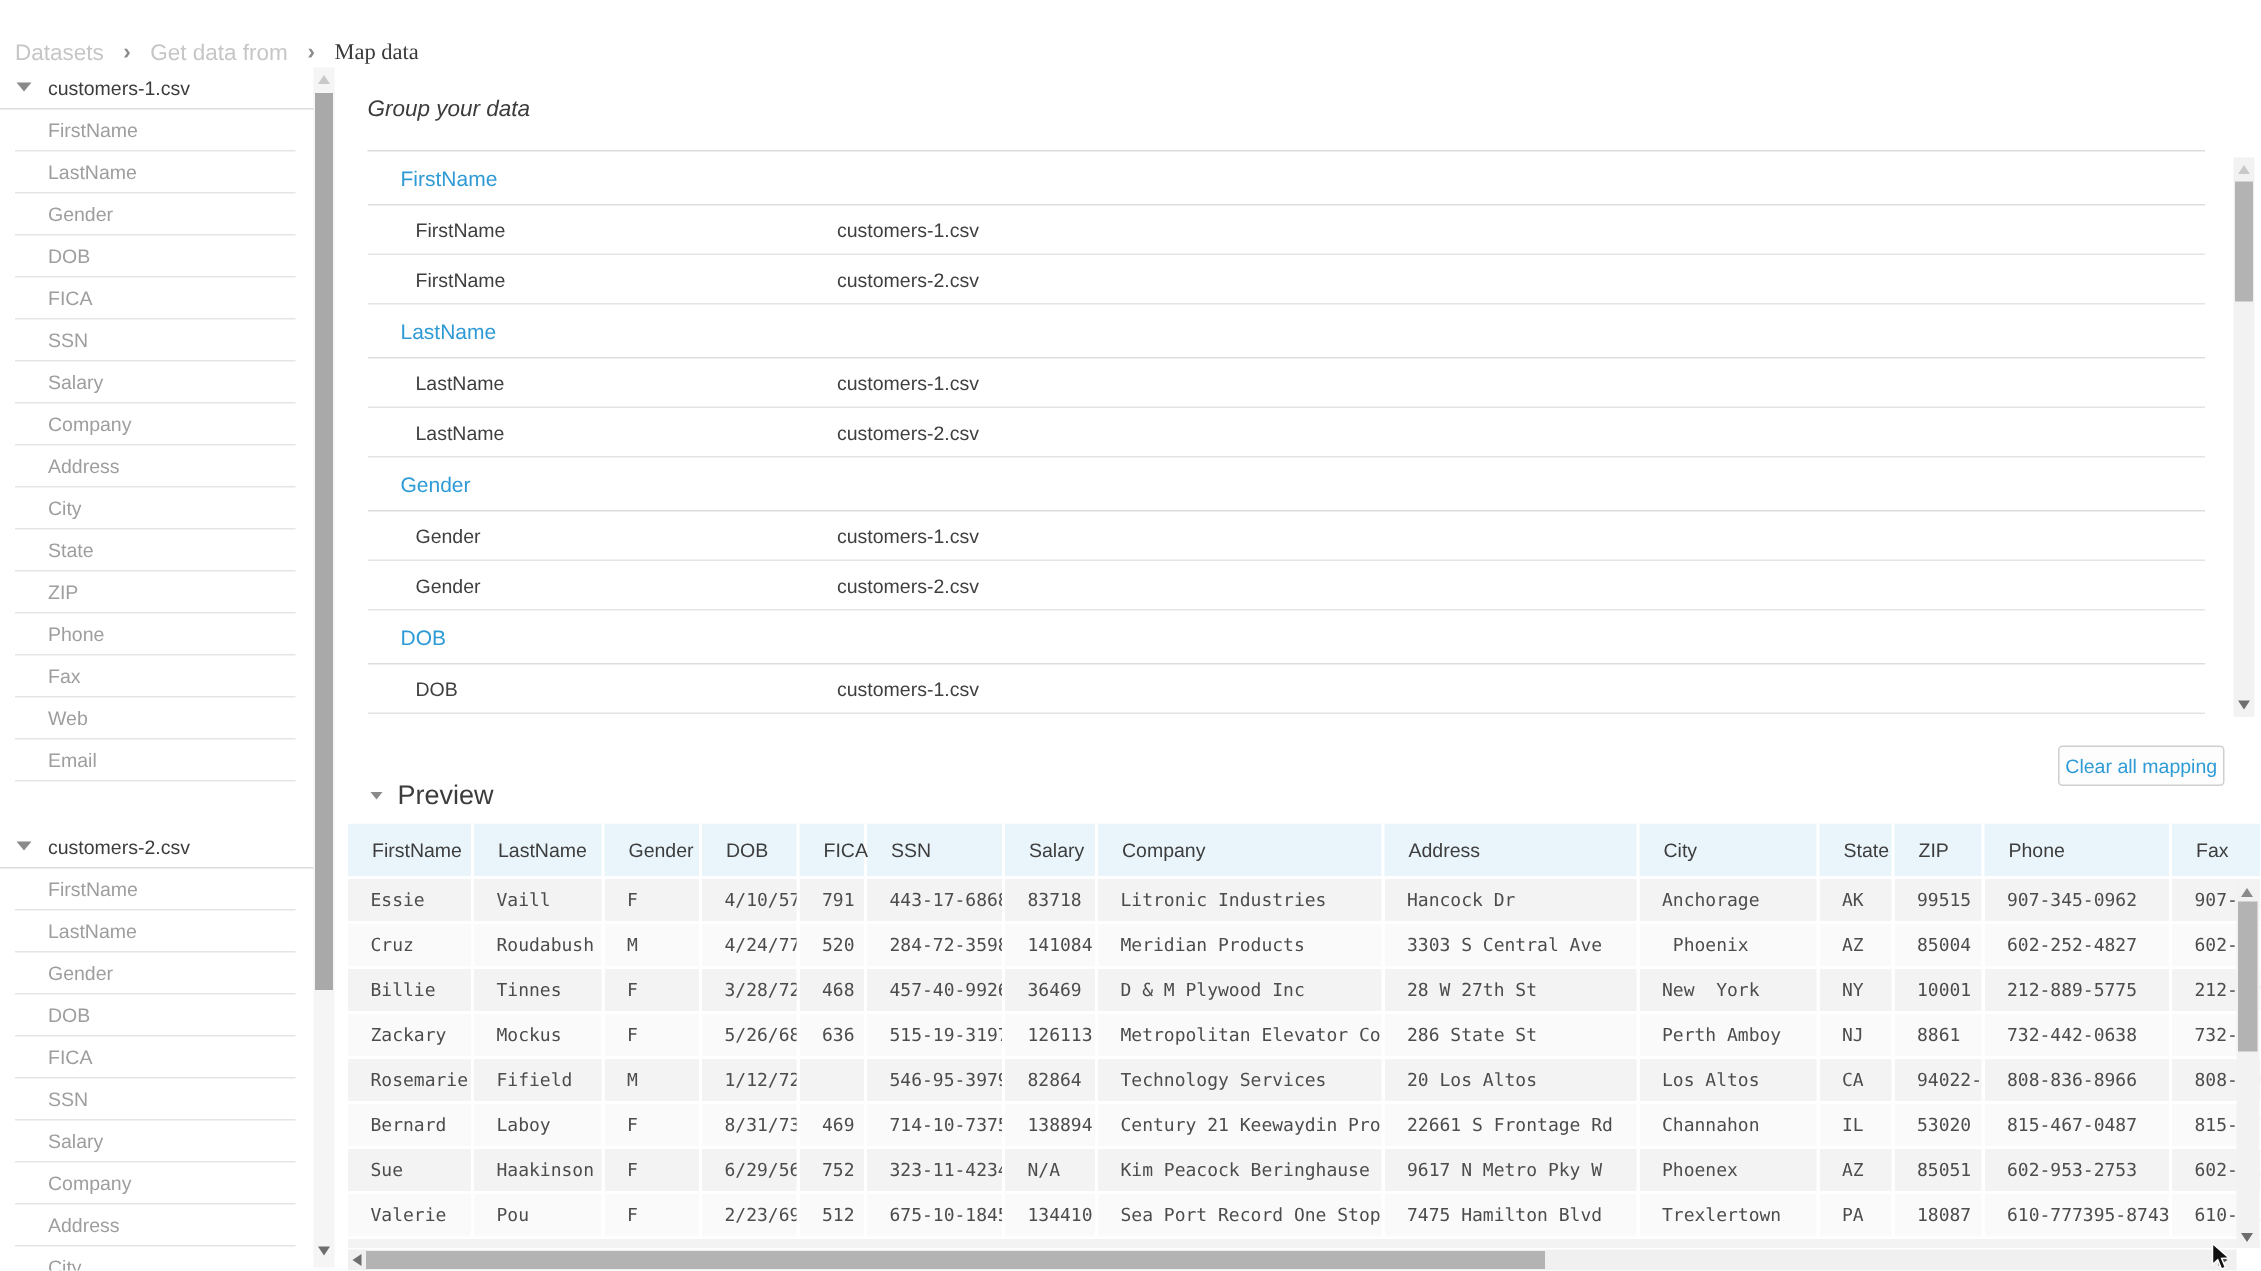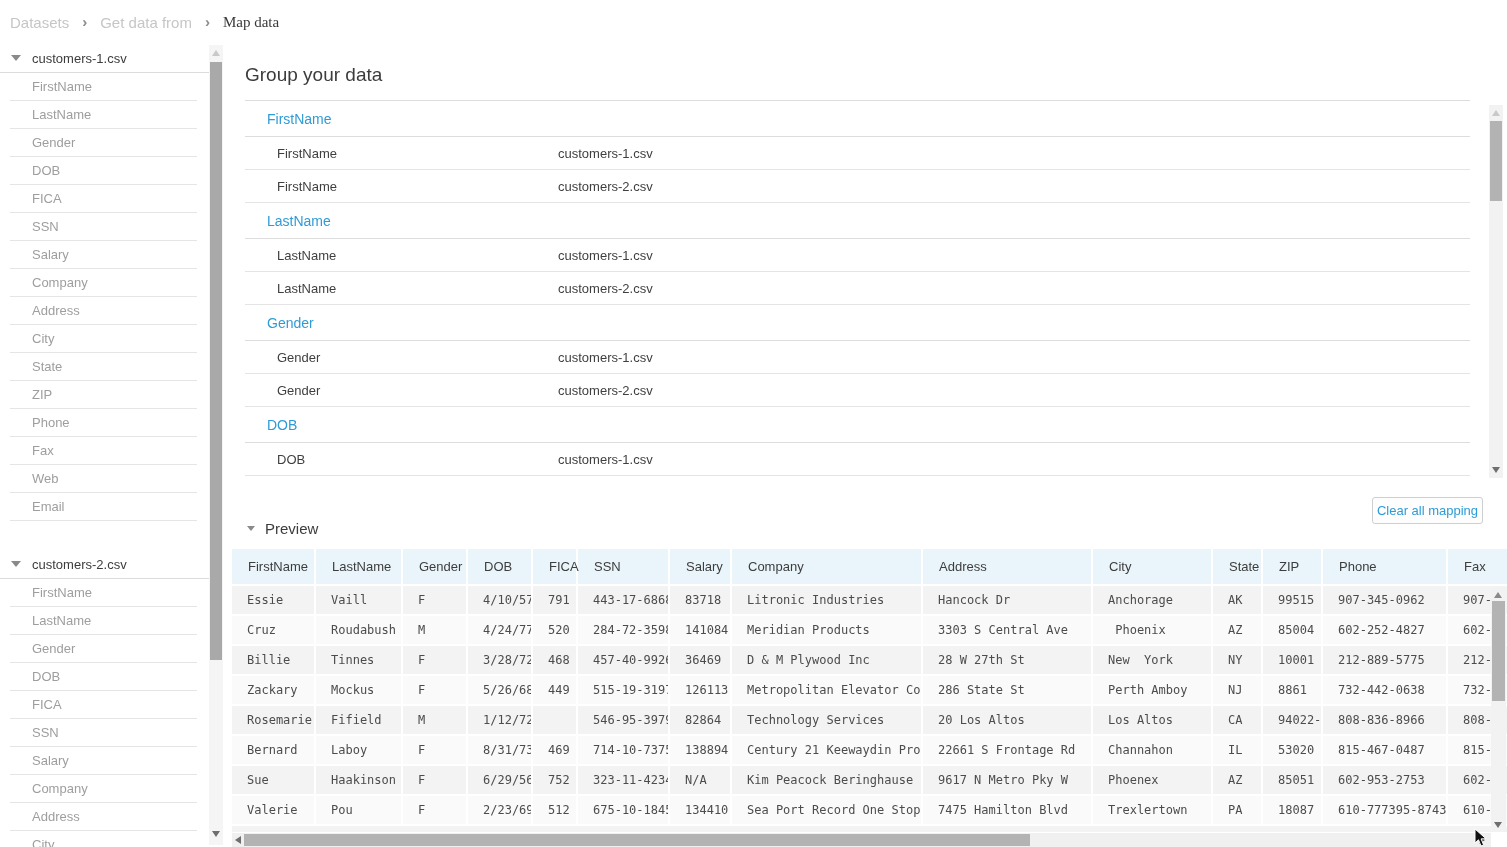--- a/index.html
+++ b/index.html
@@ -1,21 +1,21 @@
 <!DOCTYPE html>
 <html><head>
 <meta charset="utf-8">
 <style>
   * { margin:0; padding:0; box-sizing:border-box; }
   html,body { width:1507px; height:847px; background:#ffffff; overflow:hidden;
               font-family:"Liberation Sans", sans-serif; position:relative; }
 
   
   .topbar { position:absolute; left:0; top:0; width:1242px; height:44px; background:#fff;
-            display:flex; align-items:center; padding-left:10px; }
+            display:flex; align-items:flex-end; padding-left:10px; }
   .bc-item { font-size:15px; color:#c6c6c6; cursor:default; }
   .bc-item.active { color:#3a3a3a;font-family:Liberation Serif, serif; }
   .bc-sep { font-size:15px; color:#8c8c8c; font-weight:bold; margin:0 13px; transform:translateY(-1px); }
 
   
   .sidebar { position:absolute; left:0; top:44px; width:210px; }
   .file-section { margin-bottom:29px; }
   .file-header { height:29px; display:flex; align-items:center; border-bottom:1px solid #dcdcdc; cursor:pointer; }
   .tri-down { width:0; height:0; border-left:5px solid transparent; border-right:5px solid transparent;
               border-top:6px solid #8a8a8a; margin-left:11px; margin-right:11px; }
@@ -38,37 +38,37 @@
   #sidebar-scroll { left:209px; top:45px; width:14px; height:800px; background:#f5f5f5; }
   #sidebar-scroll .thumb { left:1px; right:1px; top:17px; height:598px; background:#a9a9a9; }
   #group-scroll { left:1489px; top:105px; width:14px; height:373px; }
   #group-scroll .thumb { left:1px; right:1px; top:16px; height:80px; }
   #preview-vscroll { left:1491px; top:588px; width:15px; height:244px; }
   #preview-vscroll .thumb { left:1px; right:1px; top:13px; height:100px; }
   #preview-hscroll { left:232px; top:833px; width:1259px; height:14px; background:#f0f0f0; }
   #preview-hscroll .thumb { top:1px; bottom:1px; left:12px; width:786px; }
 
   
-  .group-title { position:absolute; left:245px; top:64px; font-size:19px; color:#3c3c3c; }
+  .group-title { position:absolute; left:245px; top:64px; font-size:15px; color:#3c3c3c;font-style:italic; }
   .group-viewport { position:absolute; left:245px; top:100px; width:1225px; height:378px;
                     overflow:hidden; border-top:1px solid #dddddd; }
   .group-header { height:36px; line-height:36px; padding-left:22px; font-size:14px;
                   color:#2f9bd6; border-bottom:1px solid #dddddd; cursor:pointer; }
   .member { height:33px; line-height:33px; padding-left:32px; font-size:13px; color:#3f3f3f;
             border-bottom:1px solid #e4e4e4; position:relative; cursor:pointer; }
   .member .src { position:absolute; left:313px; top:0; }
   .clear-btn { position:absolute; left:1372px; top:497px; width:111px; height:27px;
                background:#fdfdfd; border:1px solid #cfcfcf; border-radius:3px;
                color:#2f9bd6; font-size:13px; font-family:"Liberation Sans",sans-serif; cursor:pointer; }
 
   
   .preview-head { position:absolute; left:247px; top:520px; display:flex; align-items:center; cursor:pointer; }
   .tri-small { width:0; height:0; border-left:4px solid transparent; border-right:4px solid transparent;
                border-top:5px solid #8a8a8a; margin-right:10px; }
-  .preview-label { font-size:15px; color:#3c3c3c; }
+  .preview-label { font-size:18px; color:#3c3c3c; }
 
   .preview-wrap { position:absolute; left:232px; top:549px; width:1275px; height:284px; overflow:hidden; }
   table.preview { border-collapse:collapse; table-layout:fixed; width:1340px; }
   table.preview th { height:36px; background:#e9f5fb; font-size:13px; font-weight:normal; color:#3d3d3d;
                      text-align:left; padding-left:16px; border-right:2px solid #fff; border-bottom:2px solid #fff; }
   table.preview td { height:30px; font-family:"DejaVu Sans Mono", monospace; font-size:12px; color:#4c4c4c;
                      padding-left:15px; white-space:pre; overflow:hidden;
                      border-right:2px solid #fff; border-bottom:2px solid #fff; }
   tbody tr:nth-child(odd)  td { background:#f3f3f3; }
   tbody tr:nth-child(even) td { background:#fafafa; }
@@ -319,21 +319,21 @@
           <td>10001</td>
           <td>212-889-5775</td>
           <td>212-889</td>
         </tr>
 
         <tr>
           <td>Zackary</td>
           <td>Mockus</td>
           <td>F</td>
           <td>5/26/68</td>
-          <td>449</td>
+          <td>636</td>
           <td>515-19-3197</td>
           <td>126113</td>
           <td>Metropolitan Elevator Co</td>
           <td>286 State St</td>
           <td>Perth Amboy</td>
           <td>NJ</td>
           <td>8861</td>
           <td>732-442-0638</td>
           <td>732-442</td>
         </tr>

